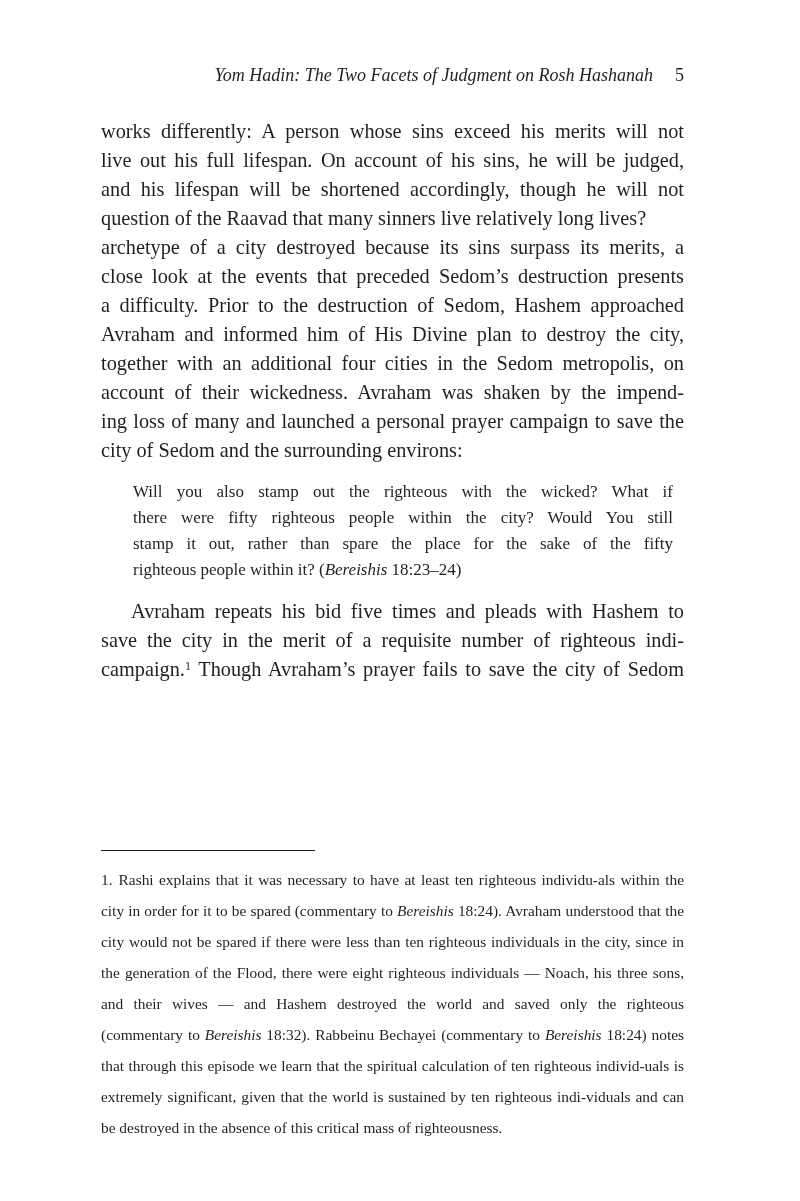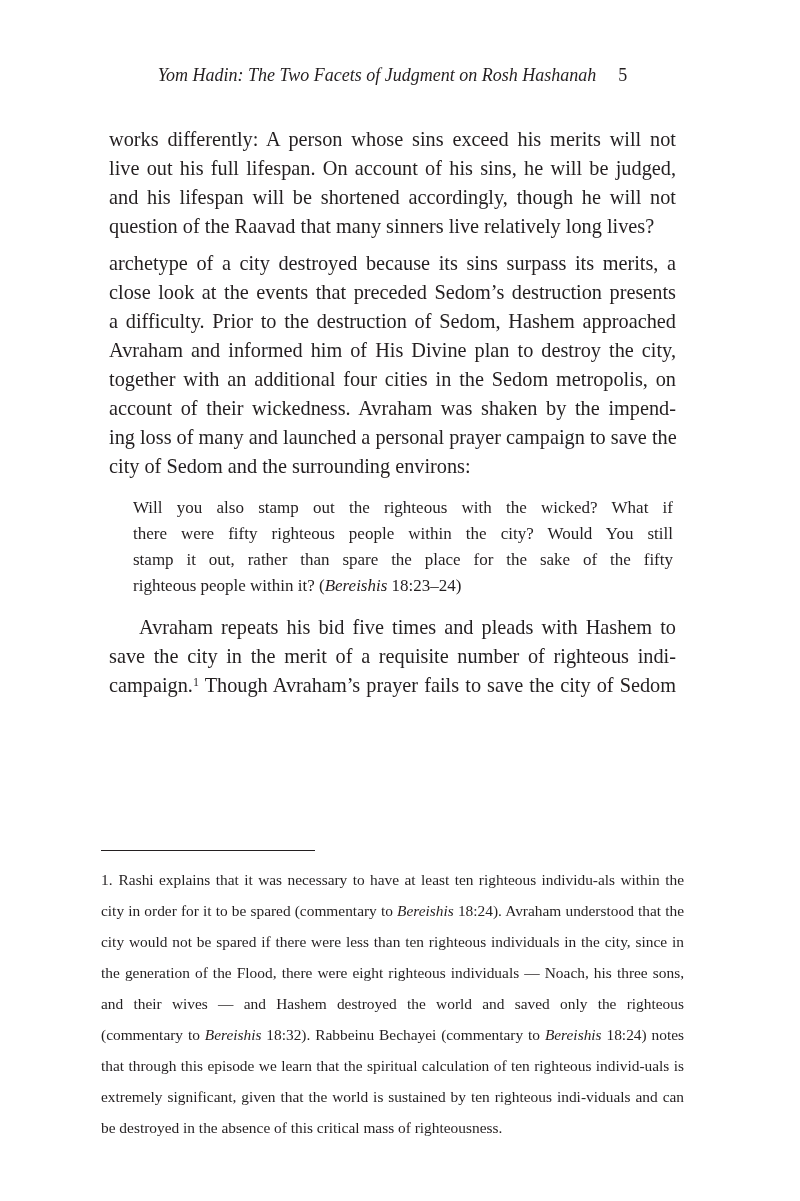--- a/index.html
+++ b/index.html
@@ -4,29 +4,29 @@
 <style>
   html, body { margin: 0; padding: 0; background: #ffffff; }
   body {
     width: 800px; height: 1201px; position: relative; overflow: hidden;
     font-family: "Liberation Serif", "DejaVu Serif", serif;
     color: #231f20;
   }
   .page { position: absolute; left: 0; top: 0; width: 800px; height: 1201px; }
   .running-head {
     position: absolute; top: 63px; left: 101px; width: 583px;
-    text-align: center; font-size: 18px; line-height: 24px;
+    text-align: right; font-size: 18px; line-height: 24px;
   }
   .running-head .title { font-style: italic; }
   .running-head .pagenum { display: inline-block; margin-left: 22px; font-style: normal; }
   .body-text {
     position: absolute; top: 117px; left: 101px; width: 583px;
     font-size: 20.3px; line-height: 29px;
   }
-  .body-text p { margin: 8px; text-align: justify; text-align-last: left; }
+  .body-text p { margin: 0; text-align: justify; text-align-last: left; }
   .line { display: block; text-align: justify; text-align-last: justify; white-space: nowrap; }
   .line.last { text-align-last: left; }
   .blockquote {
     margin: 14px 0 14px 32px; width: 540px;
     font-size: 17px; line-height: 26px;
   }
   .footnote-rule {
     position: absolute; top: 850px; left: 101px; width: 214px; height: 0;
     border-top: 1.2px solid #231f20;
   }

